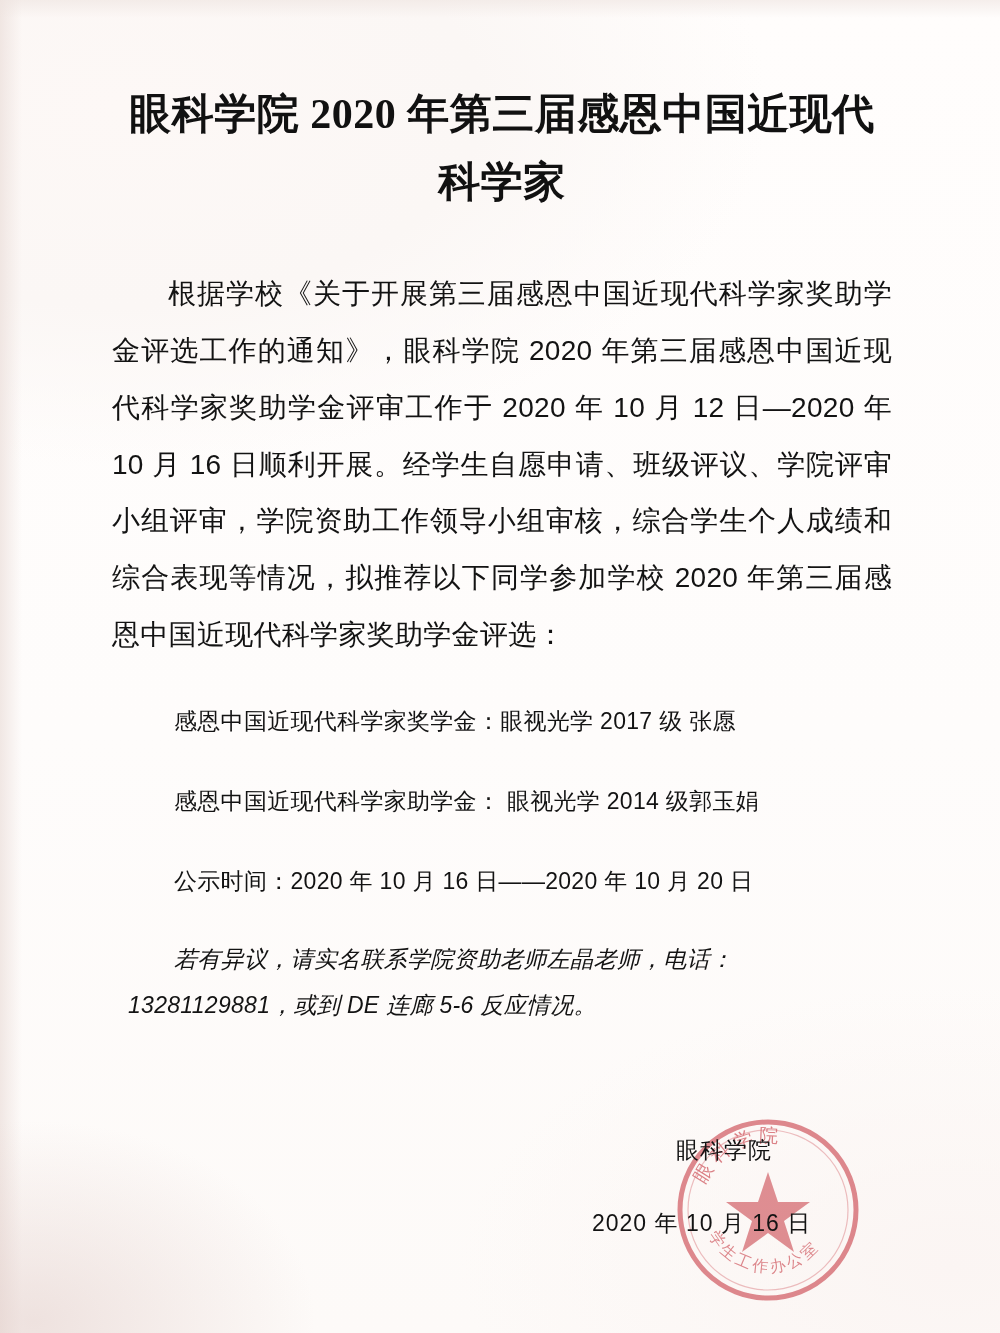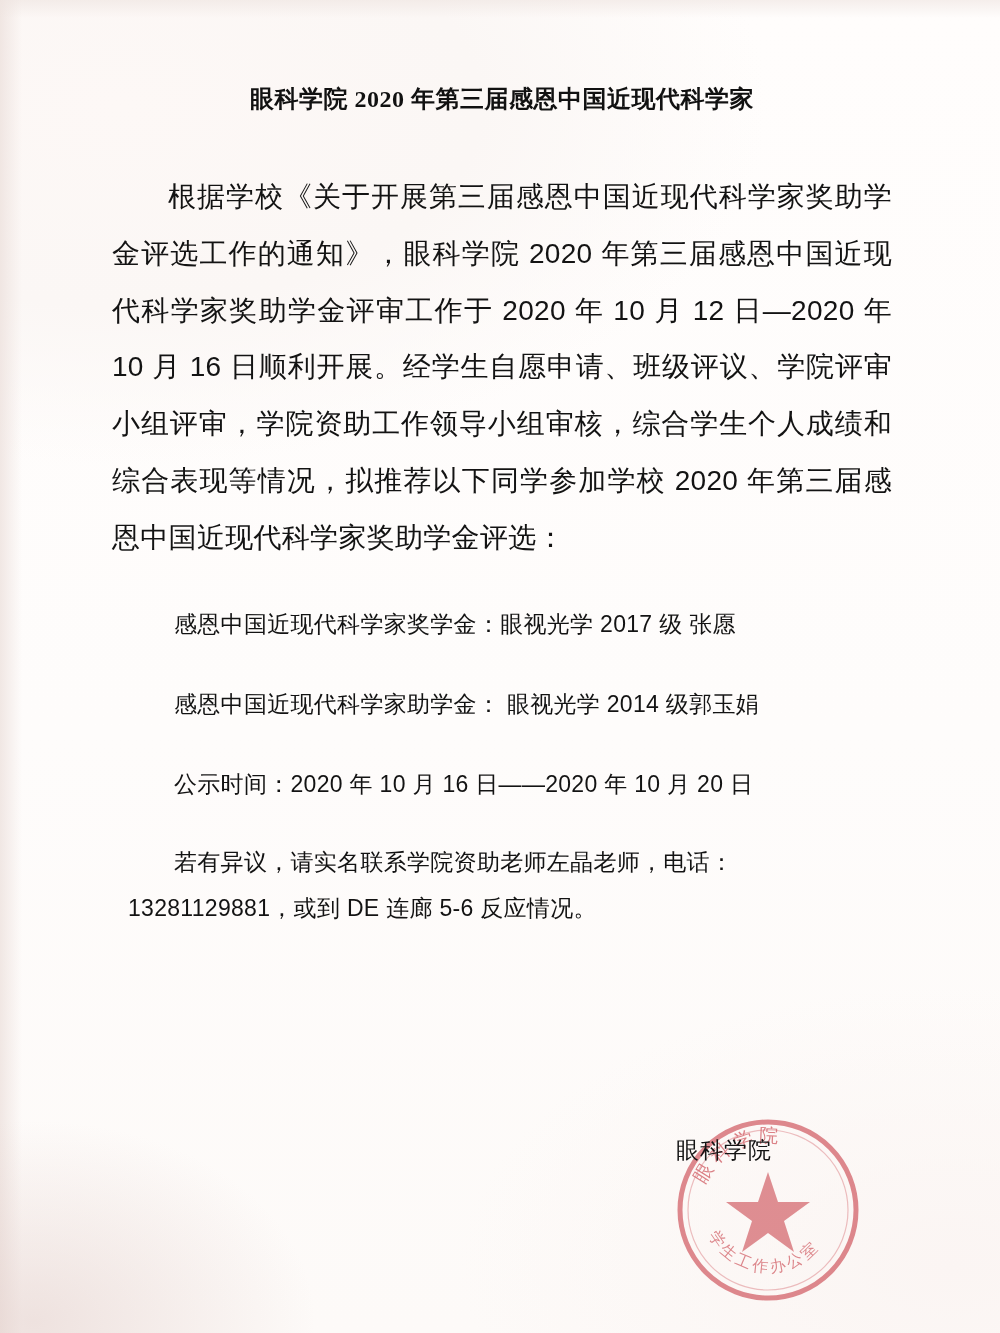--- a/index.html
+++ b/index.html
@@ -49,21 +49,21 @@
   .content {
     position: absolute;
     left: 112px;
     top: 80px;
     width: 780px;
   }
 
   .doc-title {
     font-family: "Liberation Serif", "DejaVu Serif", serif;
     font-weight: bold;
-    font-size: 24px;
+    font-size: 42px;
     line-height: 1.62;
     text-align: center;
     color: #111111;
     letter-spacing: 0.5px;
     margin: 0;
   }
   .doc-title .line2 {
     display: block;
   }
 
@@ -86,21 +86,21 @@
   p.item {
     font-family: "Liberation Sans", "DejaVu Sans", sans-serif;
     font-size: 23px;
     line-height: 2.0;
     color: #131313;
     margin: 16px;
     padding-top: 18px;
     text-indent: 2em;
     letter-spacing: 0.3px;
   }
-  p.item.tight { padding-top: 16px; }
+  p.item.tight { padding-top: 16px; font-style: italic; }
 
   .signature {
     position: absolute;
     right: 108px;
     top: 1135px;
     width: 300px;
     text-align: left;
   }
   .sig-org {
     font-family: "Liberation Sans", "DejaVu Sans", sans-serif;
@@ -168,14 +168,15 @@
       </text>
       <path id="sealArcBottom" d="M 36,112 A 66,66 0 0 0 164,112" fill="none"></path>
       <text font-family="'Liberation Serif', serif" font-size="16" fill="#c9414a" opacity="0.85" letter-spacing="3">
         <textPath href="#sealArcBottom" startOffset="8%">学生工作办公室</textPath>
       </text>
     </svg>
   </div>
 
   <div class="signature">
     <div class="sig-org">眼科学院</div>
+    <div class="sig-date">2020 年  10 月 16 日</div>
   </div>
 </div>
 
 </body></html>

